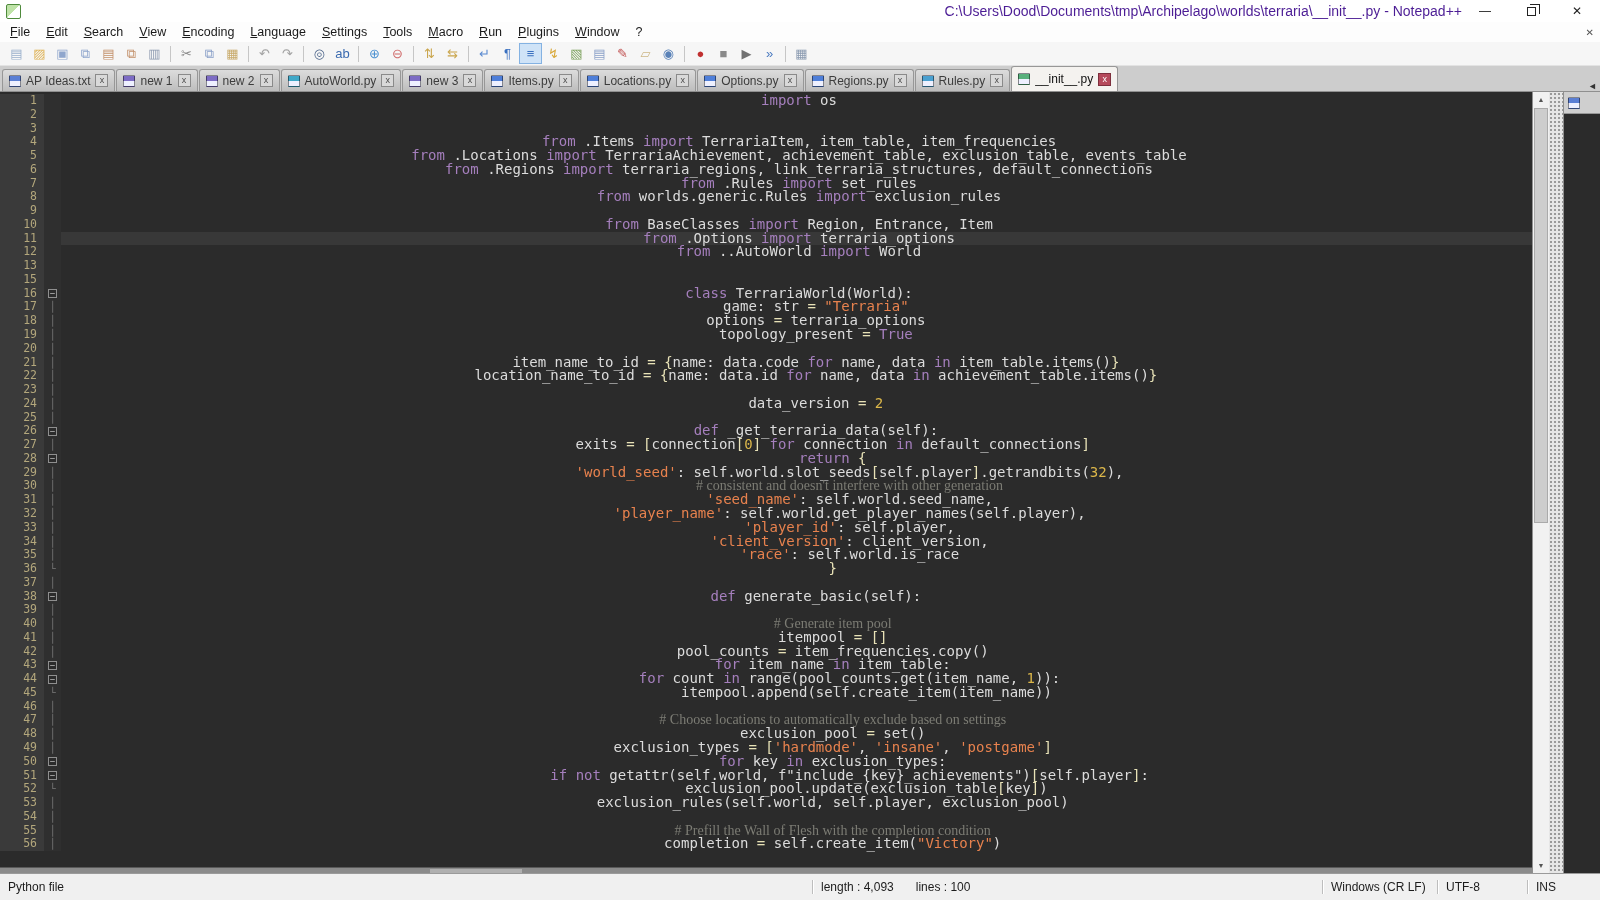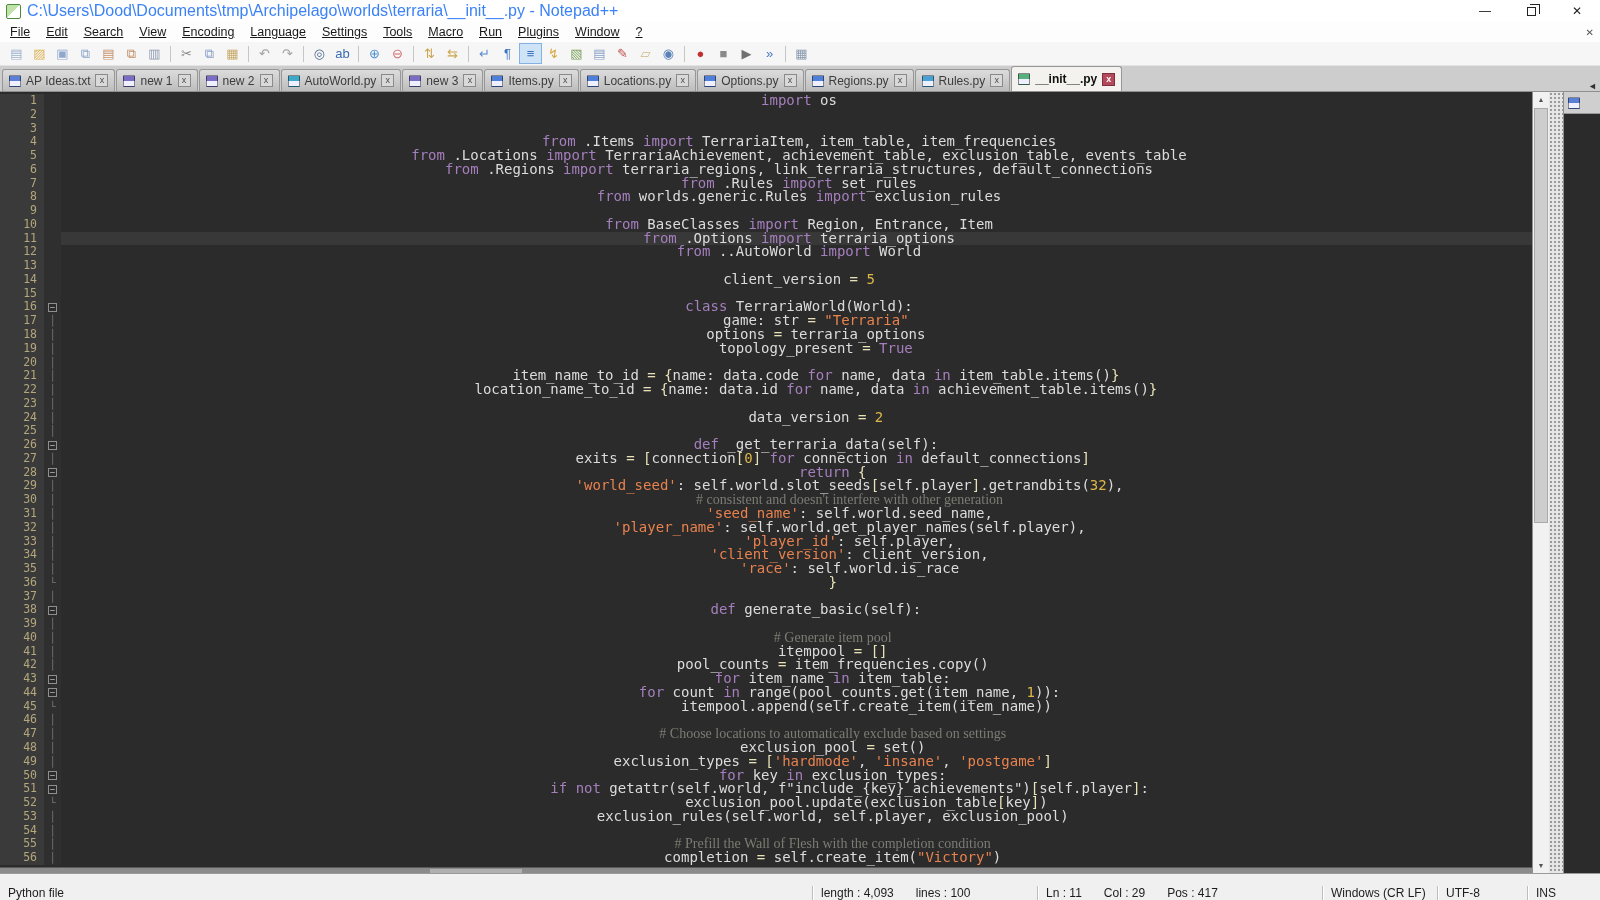--- a/index.html
+++ b/index.html
@@ -6,41 +6,41 @@
   html,body { margin:0; padding:0; }
   body {
     width:1600px; height:900px; overflow:hidden;
     font-family:"Liberation Sans", sans-serif;
     background:#ffffff; font-size:12px; color:#111;
   }
   
   .titlebar { height:22px; display:flex; align-items:center; background:#ffffff; padding-left:6px; }
   .appicon { width:15px; height:15px; margin-right:6px; border:1px solid #4e8a3c;
              background:linear-gradient(135deg,#bfe3a8 0 48%,#ffffff 48% 100%); border-radius:2px; }
-  .title-text { flex:1; font-size:16px; color:#3b82f6; white-space:nowrap; overflow:hidden; }
+  .title-text { flex:1; font-size:14px; color:#4c1d95; white-space:nowrap; overflow:hidden;text-align:right; }
   .winbtns { display:flex; height:22px; }
   .winbtn { width:46px; height:22px; display:flex; align-items:center; justify-content:center; color:#222; font-size:12px; }
   .restore-glyph { position:relative; width:9px; height:9px; border:1px solid #222; background:#fff; }
   .restore-glyph::before { content:""; position:absolute; left:2px; top:-4px; width:9px; height:9px; border:1px solid #222; border-left:none; border-bottom:none; }
   
   .menubar { height:20px; display:flex; align-items:center; background:#fdfdfd; padding-left:2px; }
   .mi { padding:2px 8px; color:#1a1a1a; font-size:12.5px; }
   .mi::first-letter { text-decoration:underline; }
   .menubar-right { margin-left:auto; margin-right:6px; color:#555; font-size:10px; }
   
   .toolbar { height:24px; display:flex; align-items:center; background:#f6f6f6; padding:0 5px; border-bottom:1px solid #e3e3e3; }
   .tbi { width:23px; height:21px; display:flex; align-items:center; justify-content:center; font-size:13px; border:1px solid transparent; }
   .tbi.sel { background:#cfe3f7; border:1px solid #84b2e2; }
   .tbsep { width:1px; height:16px; background:#c6c6c6; margin:0 4px; }
   
   .tabbar { height:26px; background:#cdcdcd; display:flex; align-items:flex-end; border-bottom:1px solid #8f8f8f; padding-left:2px; }
   .tab { height:22px; display:flex; align-items:center; gap:5px; padding:0 6px; margin-right:1px;
          background:linear-gradient(#dcdcdc,#bdbdbd); border:1px solid #979797; border-bottom:none;
          border-radius:3px 3px 0 0; font-size:12px; color:#3c3c3c; white-space:nowrap; }
-  .tab.active { height:25px; background:#f4f2ef; color:#101010;font-weight:bold; }
+  .tab.active { height:25px; background:#f4f2ef; color:#101010; }
   .floppy { width:12px; height:12px; border:1px solid rgba(0,0,0,.45); border-radius:1px; }
   .tabx { width:13px; height:13px; border:1px solid #8a8a8a; background:#d9d9d9; color:#4d4d4d;
           font-size:9px; line-height:11px; text-align:center; }
   .tab.active .tabx { background:#b5495b; border-color:#7e2f3d; color:#fff; }
   .tabbar-right { margin-left:auto; display:flex; align-items:center; padding-right:3px; color:#333; font-size:9px; }
   
   .main { height:781px; display:flex; background:var(--edbg); }
   .code-wrap { flex:1; position:relative; overflow:hidden; background:var(--edbg); }
   .lines { padding-top:2px; }
   .cl { display:flex; height:13.78px; white-space:pre; font-family:"DejaVu Sans Mono", monospace; font-size:14px; line-height:13.78px; }
@@ -61,42 +61,42 @@
   .varrow { height:15px; display:flex; align-items:center; justify-content:center; font-size:8px; color:#555; }
   .varrow.down { position:absolute; bottom:0; left:0; right:0; }
   .vthumb { position:absolute; left:1px; right:1px; top:16px; height:415px; background:#cdcdcd; border:1px solid #aaa; }
   
   .splitter { width:14px; flex:0 0 14px; background-color:#e6e6e6;
               background-image:radial-gradient(#9a9a9a 1px, transparent 1.2px); background-size:4px 4px; }
   .sidepane { width:37px; flex:0 0 37px; display:flex; flex-direction:column; border-left:1px solid #8f8f8f; }
   .sp-tab { height:22px; background:#cfcfcf; border-bottom:1px solid #979797; display:flex; align-items:center; padding-left:4px; }
   .sp-body { flex:1; background:var(--edbg); }
   
-  .statusbar { height:27px; background:#f0f0f0; border-top:1px solid #9a9a9a; display:flex; align-items:flex-end; font-size:12px; color:#1c1c1c; }
+  .statusbar { height:27px; background:#f0f0f0; border-top:1px solid #9a9a9a; display:flex; align-items:center; font-size:12px; color:#1c1c1c; }
   .seg { display:flex; align-items:center; padding:0 8px; border-left:1px solid #bdbdbd; box-shadow:inset 1px 0 0 #fff; white-space:nowrap; }
   .seg.first { flex:1; border-left:none; box-shadow:none; }
   .seg .gap { display:inline-block; width:22px; }
 </style>
 </head>
 <body>
 
 <div class="titlebar">
   <div class="appicon"></div>
   <div class="title-text">C:\Users\Dood\Documents\tmp\Archipelago\worlds\terraria\__init__.py - Notepad++</div>
   <div class="winbtns">
     <div class="winbtn">—</div>
     <div class="winbtn">
         <span class="restore-glyph"></span>
       </div>
     <div class="winbtn">✕</div>
   </div>
 </div>
 
 <div class="menubar">
-  <div id="menu-items" style="display:flex;text-decoration:underline;">
+  <div id="menu-items" style="display:flex;">
       <div class="mi">File</div>
       <div class="mi">Edit</div>
       <div class="mi">Search</div>
       <div class="mi">View</div>
       <div class="mi">Encoding</div>
       <div class="mi">Language</div>
       <div class="mi">Settings</div>
       <div class="mi">Tools</div>
       <div class="mi">Macro</div>
       <div class="mi">Run</div>
@@ -222,21 +222,20 @@
         <div class="cl"><span class="ln">4</span><span class="fm"></span><span class="ct"><span class="tk-k">from</span><span class="tk-d"> .Items </span><span class="tk-k">import</span><span class="tk-d"> TerrariaItem, item_table, item_frequencies</span></span></div>
         <div class="cl"><span class="ln">5</span><span class="fm"></span><span class="ct"><span class="tk-k">from</span><span class="tk-d"> .Locations </span><span class="tk-k">import</span><span class="tk-d"> TerrariaAchievement, achievement_table, exclusion_table, events_table</span></span></div>
         <div class="cl"><span class="ln">6</span><span class="fm"></span><span class="ct"><span class="tk-k">from</span><span class="tk-d"> .Regions </span><span class="tk-k">import</span><span class="tk-d"> terraria_regions, link_terraria_structures, default_connections</span></span></div>
         <div class="cl"><span class="ln">7</span><span class="fm"></span><span class="ct"><span class="tk-k">from</span><span class="tk-d"> .Rules </span><span class="tk-k">import</span><span class="tk-d"> set_rules</span></span></div>
         <div class="cl"><span class="ln">8</span><span class="fm"></span><span class="ct"><span class="tk-k">from</span><span class="tk-d"> worlds.generic.Rules </span><span class="tk-k">import</span><span class="tk-d"> exclusion_rules</span></span></div>
         <div class="cl"><span class="ln">9</span><span class="fm"></span><span class="ct"></span></div>
         <div class="cl"><span class="ln">10</span><span class="fm"></span><span class="ct"><span class="tk-k">from</span><span class="tk-d"> BaseClasses </span><span class="tk-k">import</span><span class="tk-d"> Region, Entrance, Item</span></span></div>
         <div class="cl cur"><span class="ln">11</span><span class="fm"></span><span class="ct"><span class="tk-k">from</span><span class="tk-d"> .Options </span><span class="tk-k">import</span><span class="tk-d"> terraria_options</span></span></div>
         <div class="cl"><span class="ln">12</span><span class="fm"></span><span class="ct"><span class="tk-k">from</span><span class="tk-d"> ..AutoWorld </span><span class="tk-k">import</span><span class="tk-d"> World</span></span></div>
         <div class="cl"><span class="ln">13</span><span class="fm"></span><span class="ct"></span></div>
-        <div class="cl"><span class="ln">14</span><span class="fm"></span><span class="ct"><span class="tk-d">client_version </span><span class="tk-o">=</span><span class="tk-d"> </span><span class="tk-m">5</span></span></div>
         <div class="cl"><span class="ln">15</span><span class="fm"></span><span class="ct"></span></div>
         <div class="cl"><span class="ln">16</span><span class="fm"><span class="fbox">−</span></span><span class="ct"><span class="tk-k">class</span><span class="tk-d"> TerrariaWorld(World):</span></span></div>
         <div class="cl"><span class="ln">17</span><span class="fm">│</span><span class="ct"><span class="tk-d">    game: str </span><span class="tk-o">=</span><span class="tk-d"> </span><span class="tk-s">"Terraria"</span></span></div>
         <div class="cl"><span class="ln">18</span><span class="fm">│</span><span class="ct"><span class="tk-d">    options </span><span class="tk-o">=</span><span class="tk-d"> terraria_options</span></span></div>
         <div class="cl"><span class="ln">19</span><span class="fm">│</span><span class="ct"><span class="tk-d">    topology_present </span><span class="tk-o">=</span><span class="tk-d"> </span><span class="tk-k">True</span></span></div>
         <div class="cl"><span class="ln">20</span><span class="fm">│</span><span class="ct"></span></div>
         <div class="cl"><span class="ln">21</span><span class="fm">│</span><span class="ct"><span class="tk-d">    item_name_to_id </span><span class="tk-o">=</span><span class="tk-d"> </span><span class="tk-o">{</span><span class="tk-d">name: data.code </span><span class="tk-k">for</span><span class="tk-d"> name, data </span><span class="tk-k">in</span><span class="tk-d"> item_table.items()</span><span class="tk-o">}</span></span></div>
         <div class="cl"><span class="ln">22</span><span class="fm">│</span><span class="ct"><span class="tk-d">    location_name_to_id </span><span class="tk-o">=</span><span class="tk-d"> </span><span class="tk-o">{</span><span class="tk-d">name: data.id </span><span class="tk-k">for</span><span class="tk-d"> name, data </span><span class="tk-k">in</span><span class="tk-d"> achievement_table.items()</span><span class="tk-o">}</span></span></div>
         <div class="cl"><span class="ln">23</span><span class="fm">│</span><span class="ct"></span></div>
         <div class="cl"><span class="ln">24</span><span class="fm">│</span><span class="ct"><span class="tk-d">    data_version </span><span class="tk-o">=</span><span class="tk-d"> </span><span class="tk-m">2</span></span></div>

